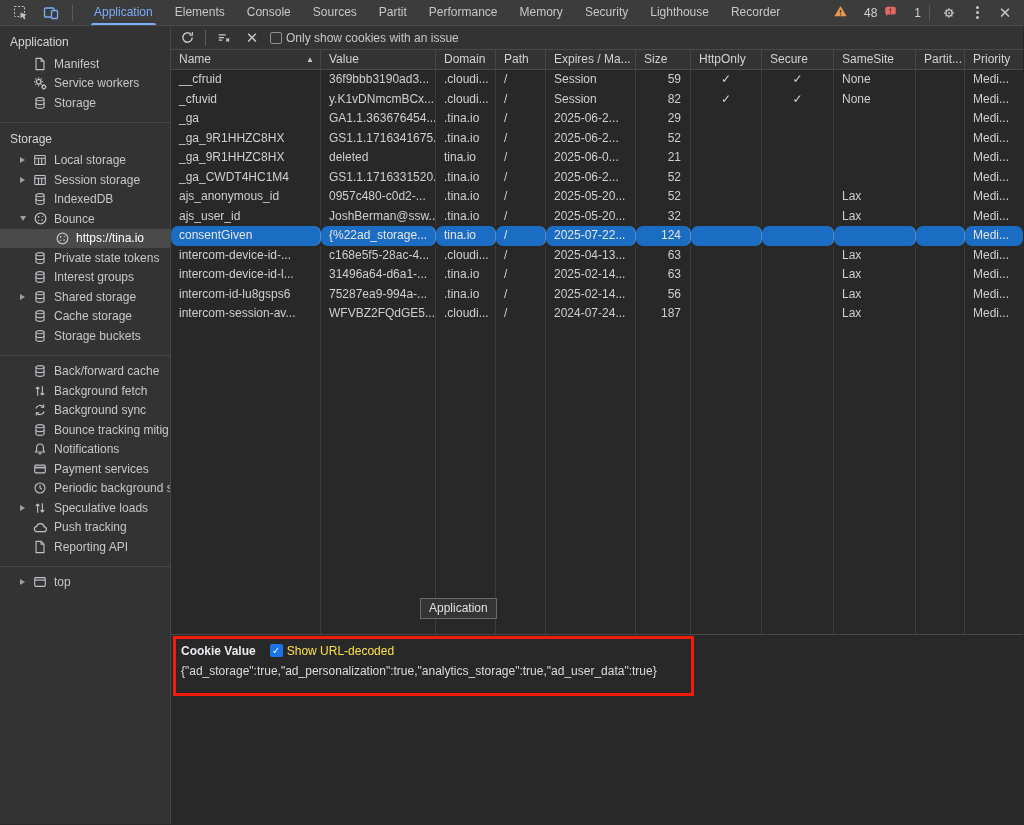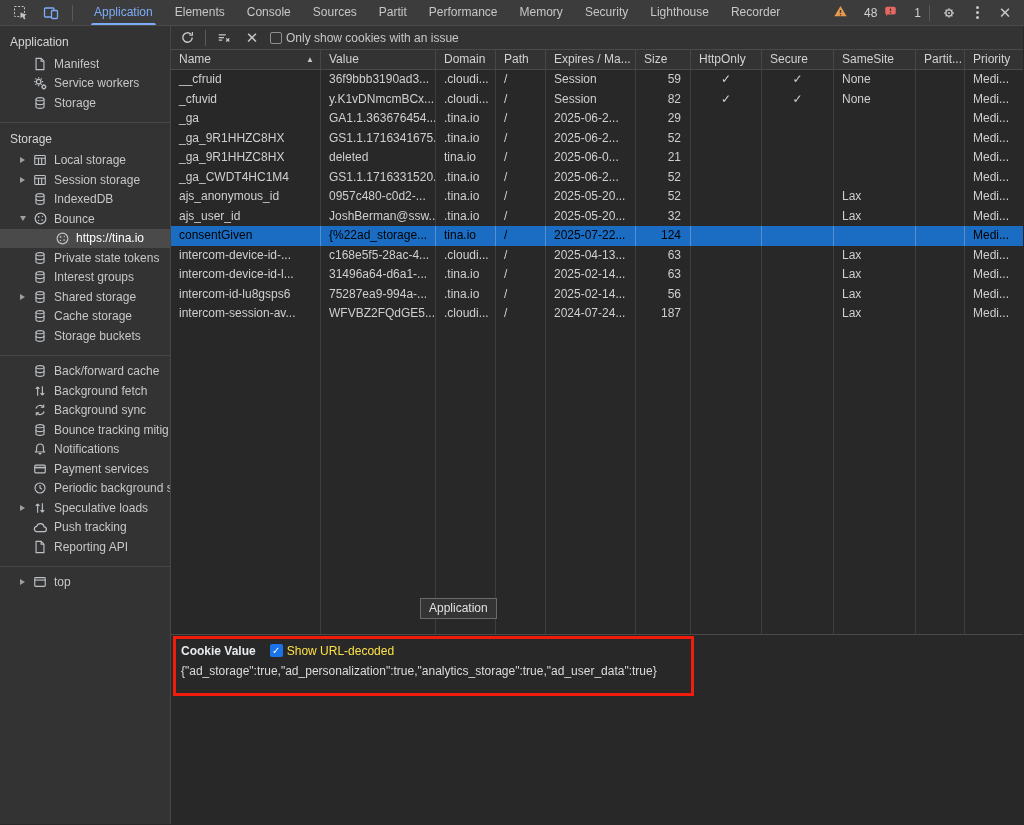--- a/index.html
+++ b/index.html
@@ -66,21 +66,21 @@
   .th { border-right:1px solid #474747; padding:0 6px 0 8px; line-height:19px; color:#d2d2d2;
     white-space:nowrap; overflow:hidden; display:flex; align-items:flex-start; }
   .th:last-child { border-right:none; }
   .th .sort { margin-left:auto; font-size:8px; color:#c7c7c7; }
   .trow { height:19.5px; }
   .td { border-right:1px solid #3d3d3d; padding-left:8px; line-height:19.5px; white-space:nowrap;
     overflow:hidden; color:#cfcfcf; }
   .td:last-child { border-right:none; }
   .td.num { text-align:right; padding-right:9px; padding-left:0; }
   .td.center { text-align:center; padding-left:0; }
-  .trow.selected .td { background:#1a6dc2; color:#000000; border-right-color:rgba(255,255,255,.25); }
+  .trow.selected .td { background:#1a6dc2; color:#e5e5e5; border-right-color:rgba(255,255,255,.25);border-radius:7px; }
   .empty-grid { height:311px; border-bottom:1px solid #4a4a4a; }
   .eg-cell { border-right:1px solid #3d3d3d; }
   .eg-cell:last-child { border-right:none; }
 
   
   .preview { flex:1; background:#282828; padding:7px 10px; }
   .pv-head { display:flex; align-items:center; gap:14px; height:18px; }
   .pv-title { font-weight:bold; color:#e8eaed; }
   .pv-label { color:#fde047; }
   .pv-value { margin-top:4px; color:#dcdcdc; white-space:nowrap; }

